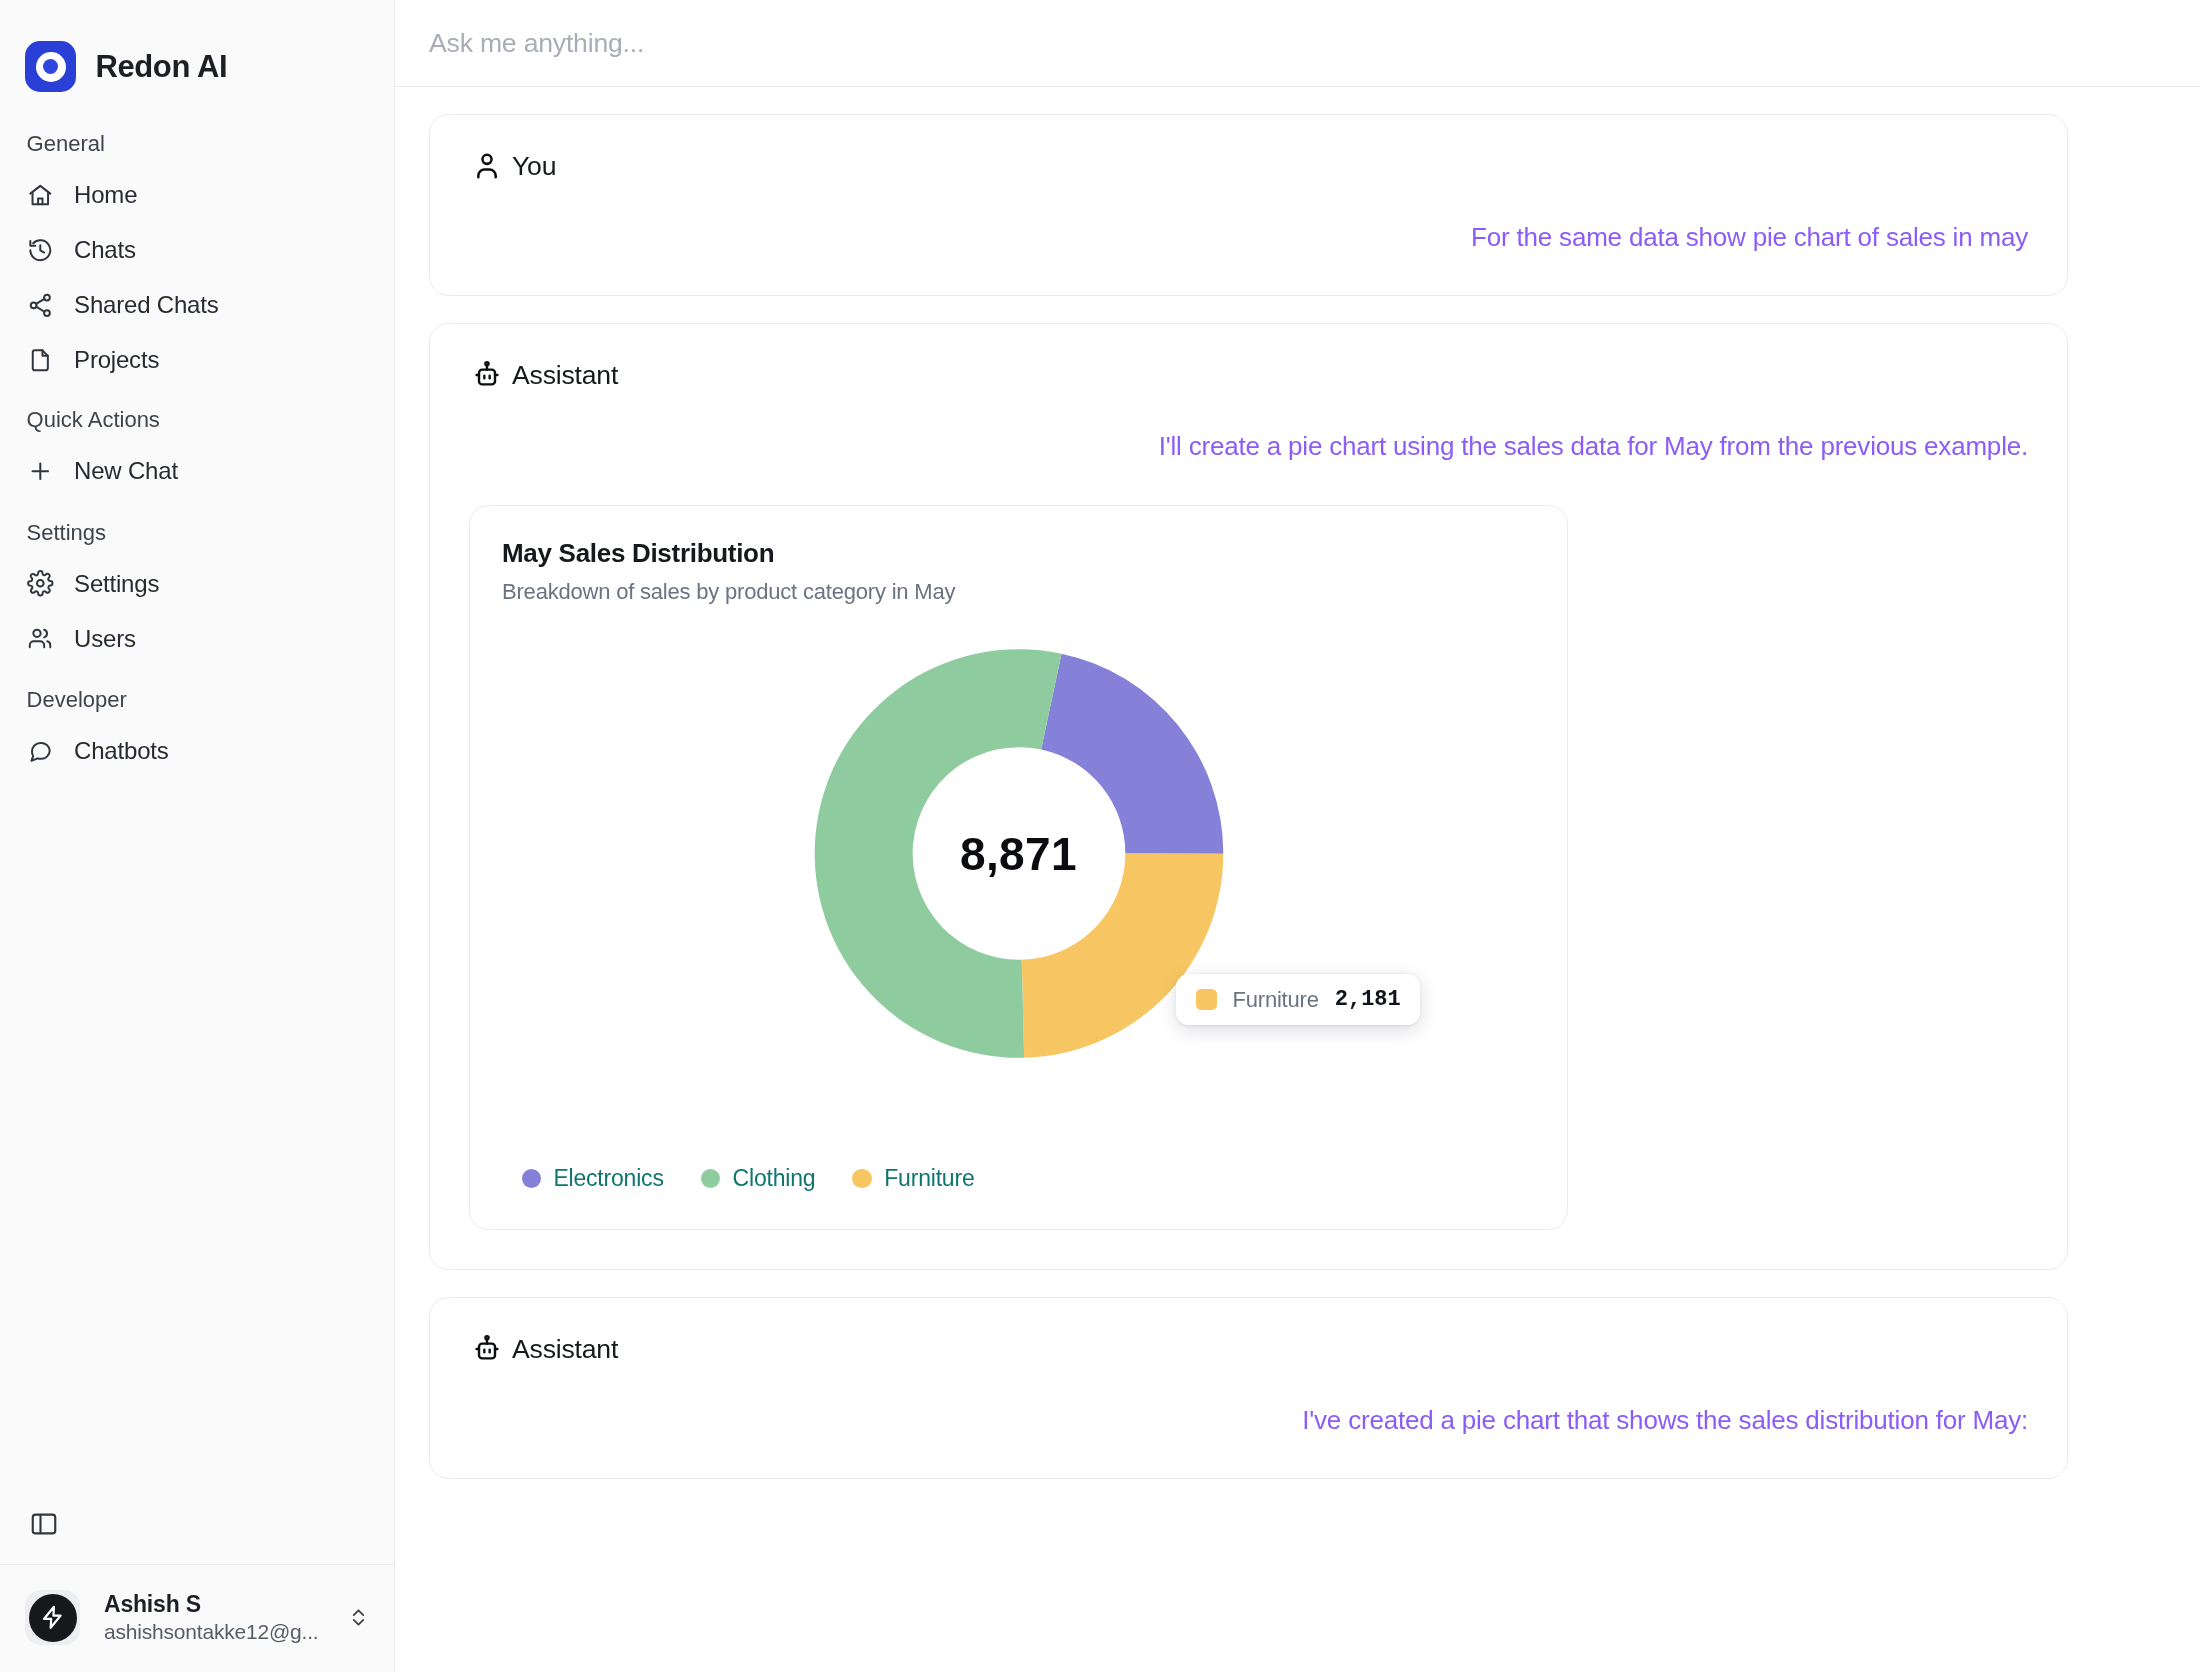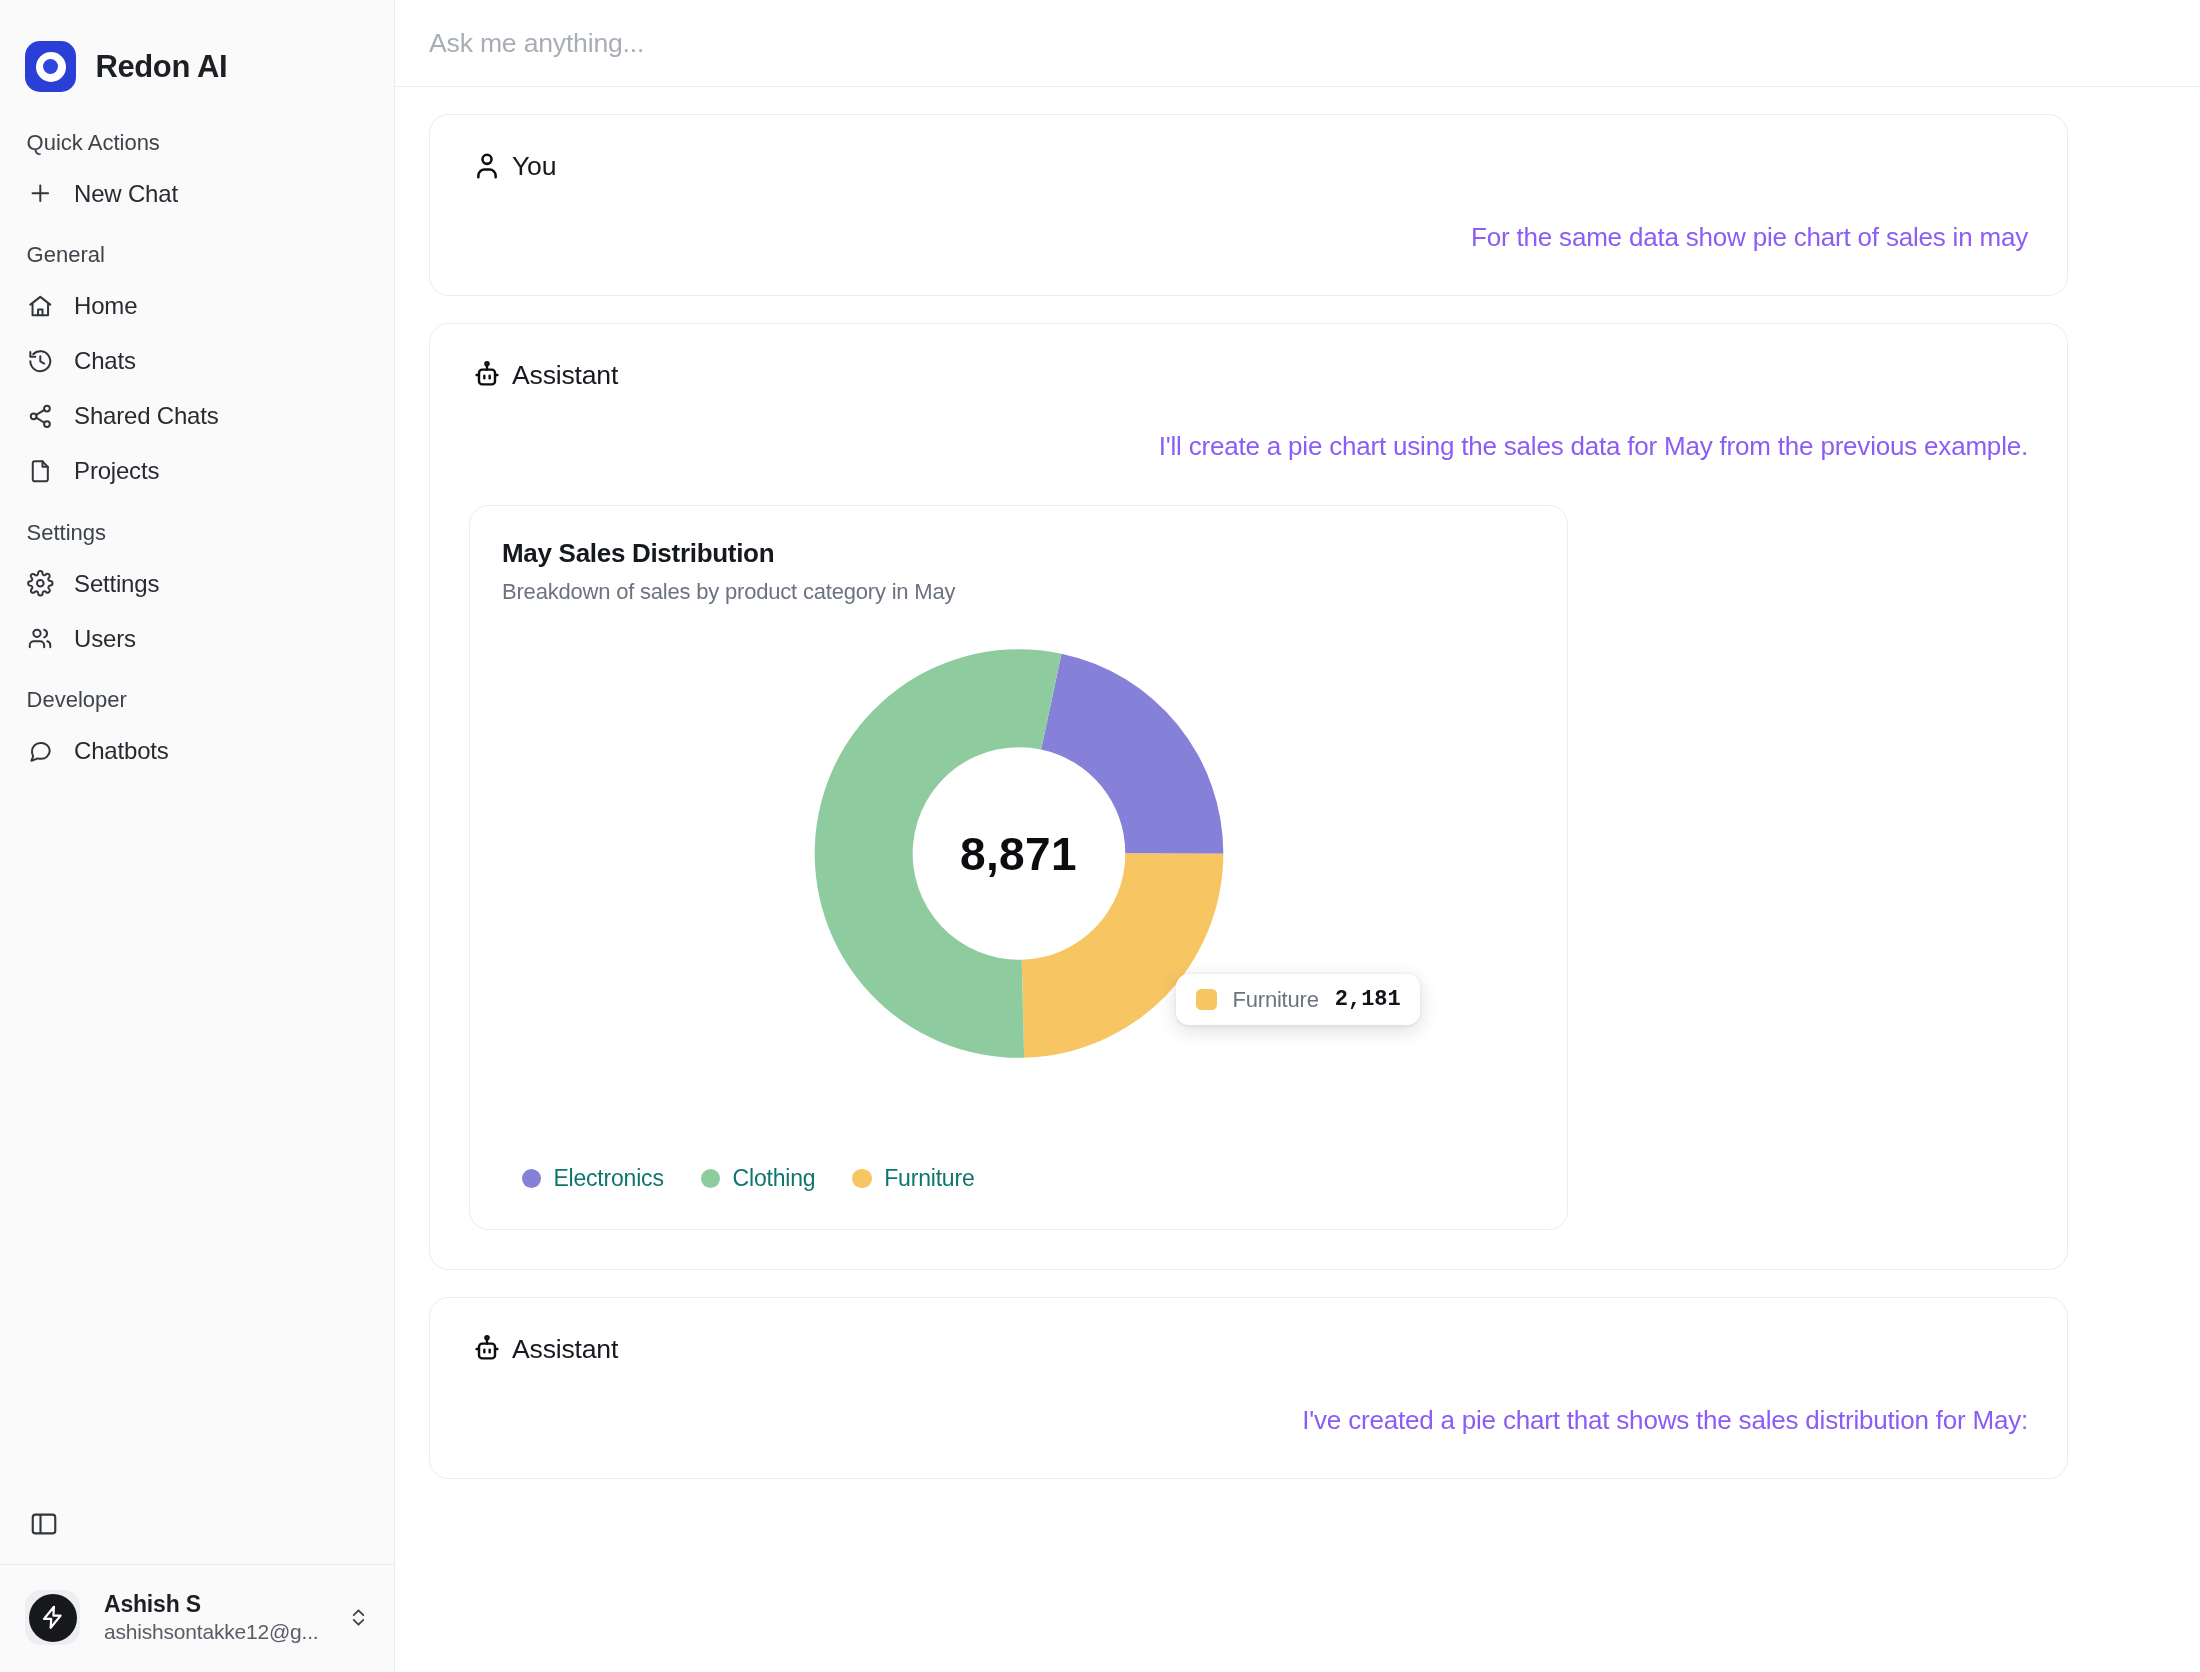--- a/index.html
+++ b/index.html
@@ -329,33 +329,20 @@
     <div class="brand">
       <div class="logo-mark">
         <div class="logo-ring">
           <div class="logo-dot"></div>
         </div>
       </div>
       <div class="brand-name">Redon AI</div>
     </div>
 
     <div class="nav-section">
-      <div class="nav-heading">Quick Actions</div>
-      <div class="nav-item">
-        <span class="nav-icon">
-          <svg width="26.6" height="26.6" viewBox="0 0 24 24" fill="none" stroke="currentColor" stroke-width="1.8" stroke-linecap="round">
-              <line x1="12" y1="5" x2="12" y2="19"></line>
-              <line x1="5" y1="12" x2="19" y2="12"></line>
-            </svg>
-        </span>
-        <span class="nav-label">New Chat</span>
-      </div>
-    </div>
-
-    <div class="nav-section">
       <div class="nav-heading tight">General</div>
 
       <div class="nav-item">
         <span class="nav-icon">
           <svg width="26.6" height="26.6" viewBox="0 0 24 24" fill="none" stroke="currentColor" stroke-width="1.8" stroke-linecap="round" stroke-linejoin="round">
               <path d="M3 10.5 12 3.5l9 7"></path>
               <path d="M5 9.8V20h14V9.8"></path>
               <path d="M10 20v-5h4v5"></path>
             </svg>
         </span>
@@ -387,20 +374,33 @@
       </div>
 
       <div class="nav-item">
         <span class="nav-icon">
           <svg width="26.6" height="26.6" viewBox="0 0 24 24" fill="none" stroke="currentColor" stroke-width="1.8" stroke-linecap="round" stroke-linejoin="round">
               <path d="M14 3H7a1.8 1.8 0 0 0-1.8 1.8v14.4A1.8 1.8 0 0 0 7 21h10a1.8 1.8 0 0 0 1.8-1.8V8z"></path>
               <polyline points="14,3 14,8 18.8,8"></polyline>
             </svg>
         </span>
         <span class="nav-label">Projects</span>
+      </div>
+    </div>
+
+    <div class="nav-section">
+      <div class="nav-heading">Quick Actions</div>
+      <div class="nav-item">
+        <span class="nav-icon">
+          <svg width="26.6" height="26.6" viewBox="0 0 24 24" fill="none" stroke="currentColor" stroke-width="1.8" stroke-linecap="round">
+              <line x1="12" y1="5" x2="12" y2="19"></line>
+              <line x1="5" y1="12" x2="19" y2="12"></line>
+            </svg>
+        </span>
+        <span class="nav-label">New Chat</span>
       </div>
     </div>
 
     <div class="nav-section">
       <div class="nav-heading tight">Settings</div>
 
       <div class="nav-item">
         <span class="nav-icon">
           <svg width="26.6" height="26.6" viewBox="0 0 24 24" fill="none" stroke="currentColor" stroke-width="1.8" stroke-linecap="round" stroke-linejoin="round">
               <circle cx="12" cy="12" r="3"></circle>

